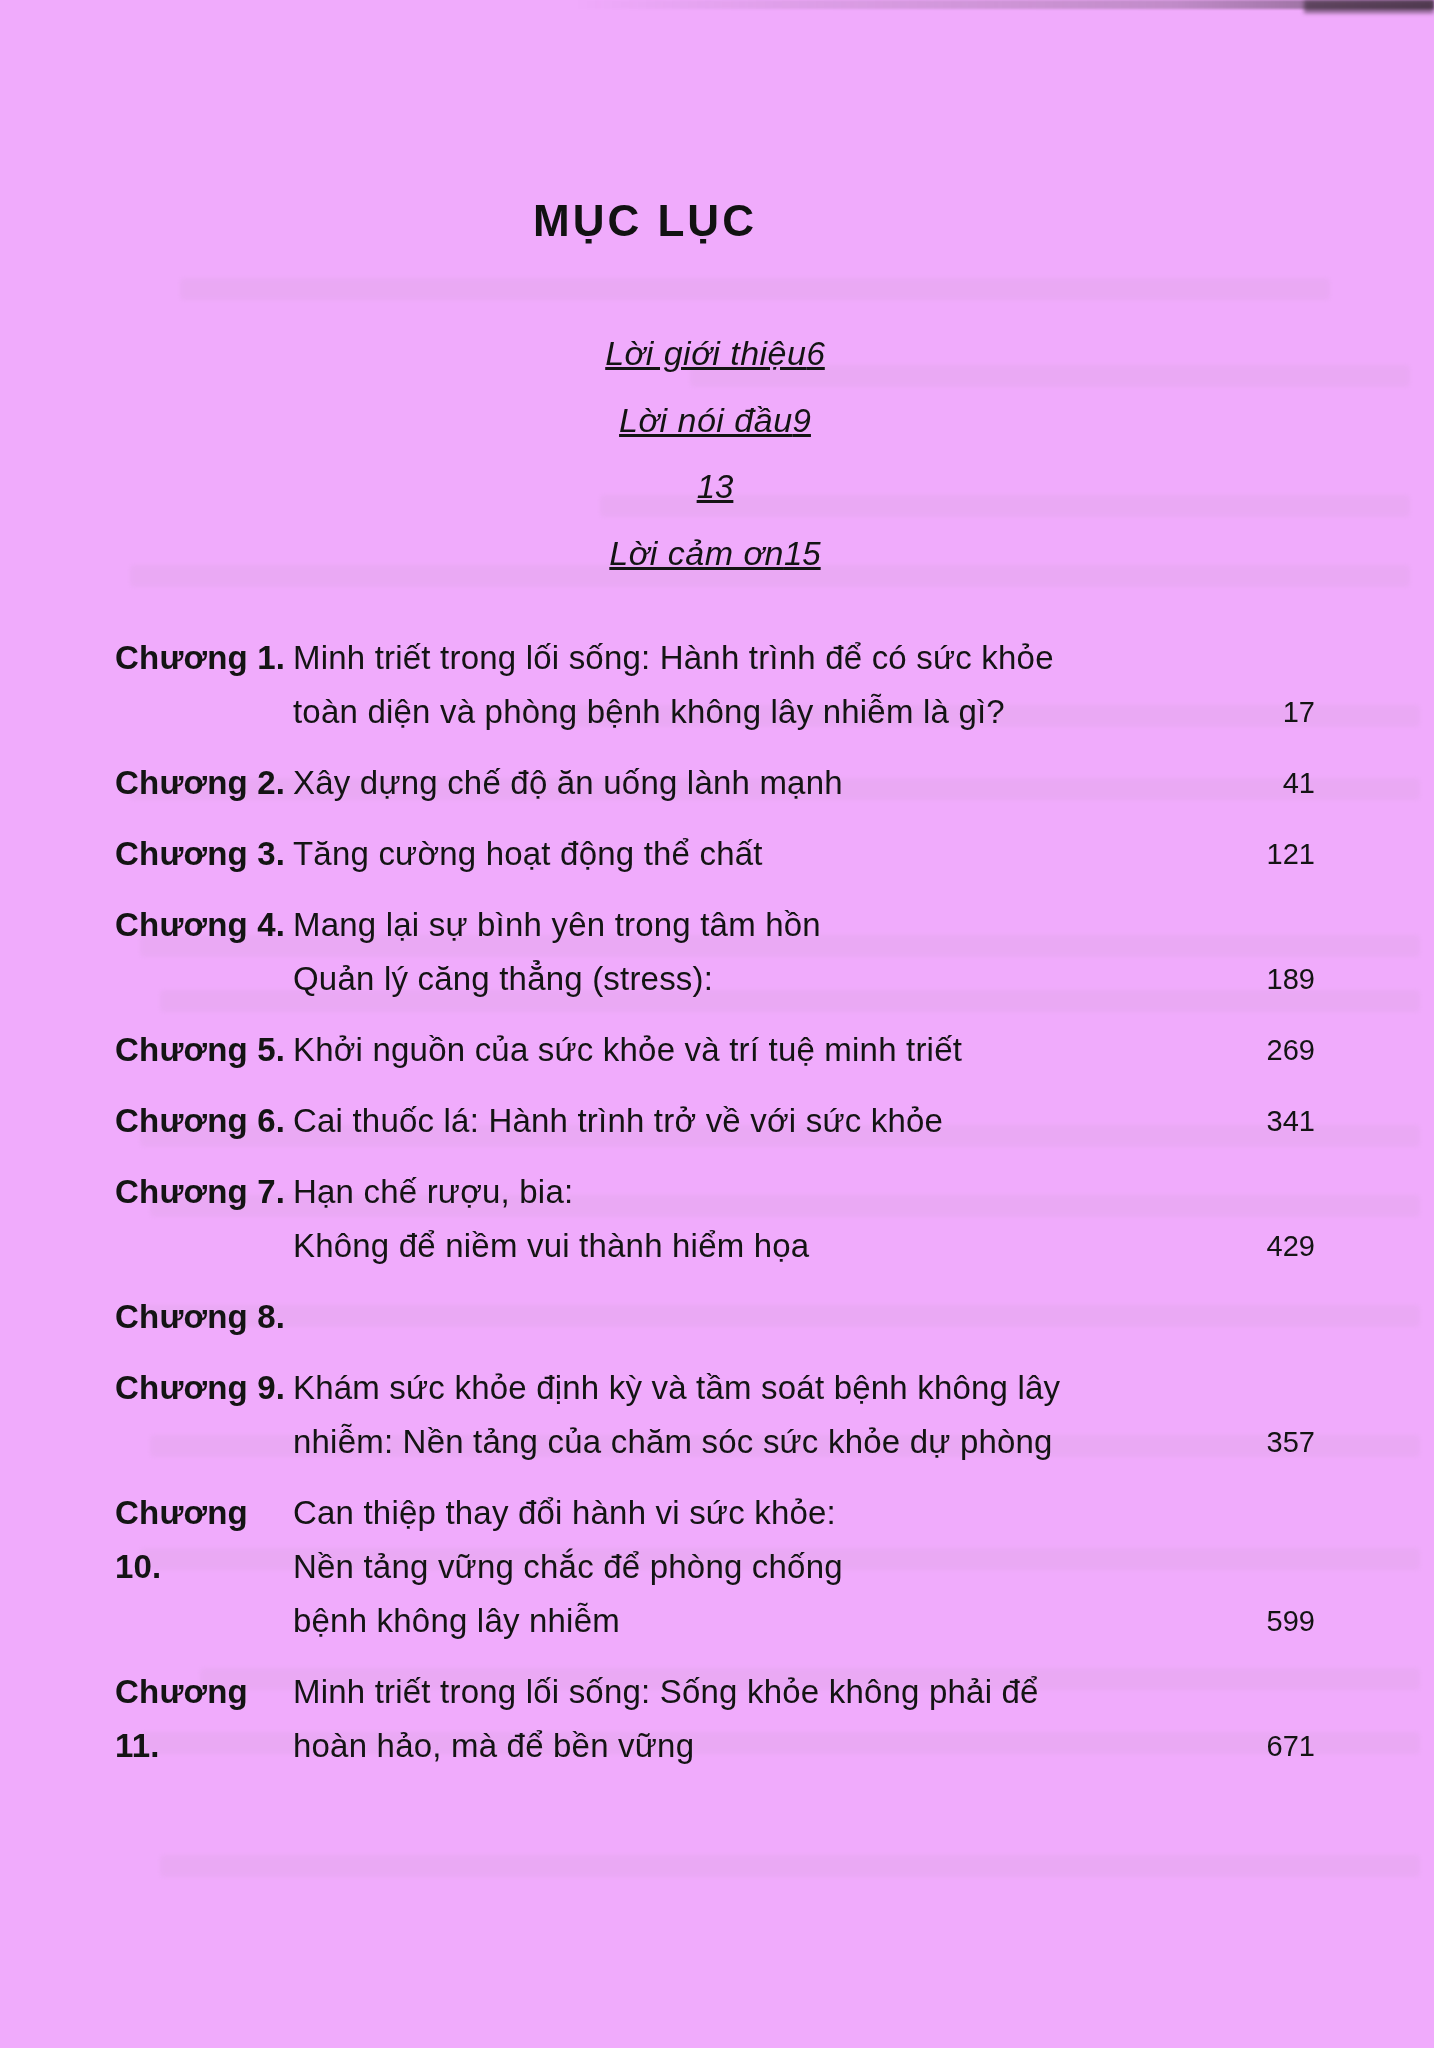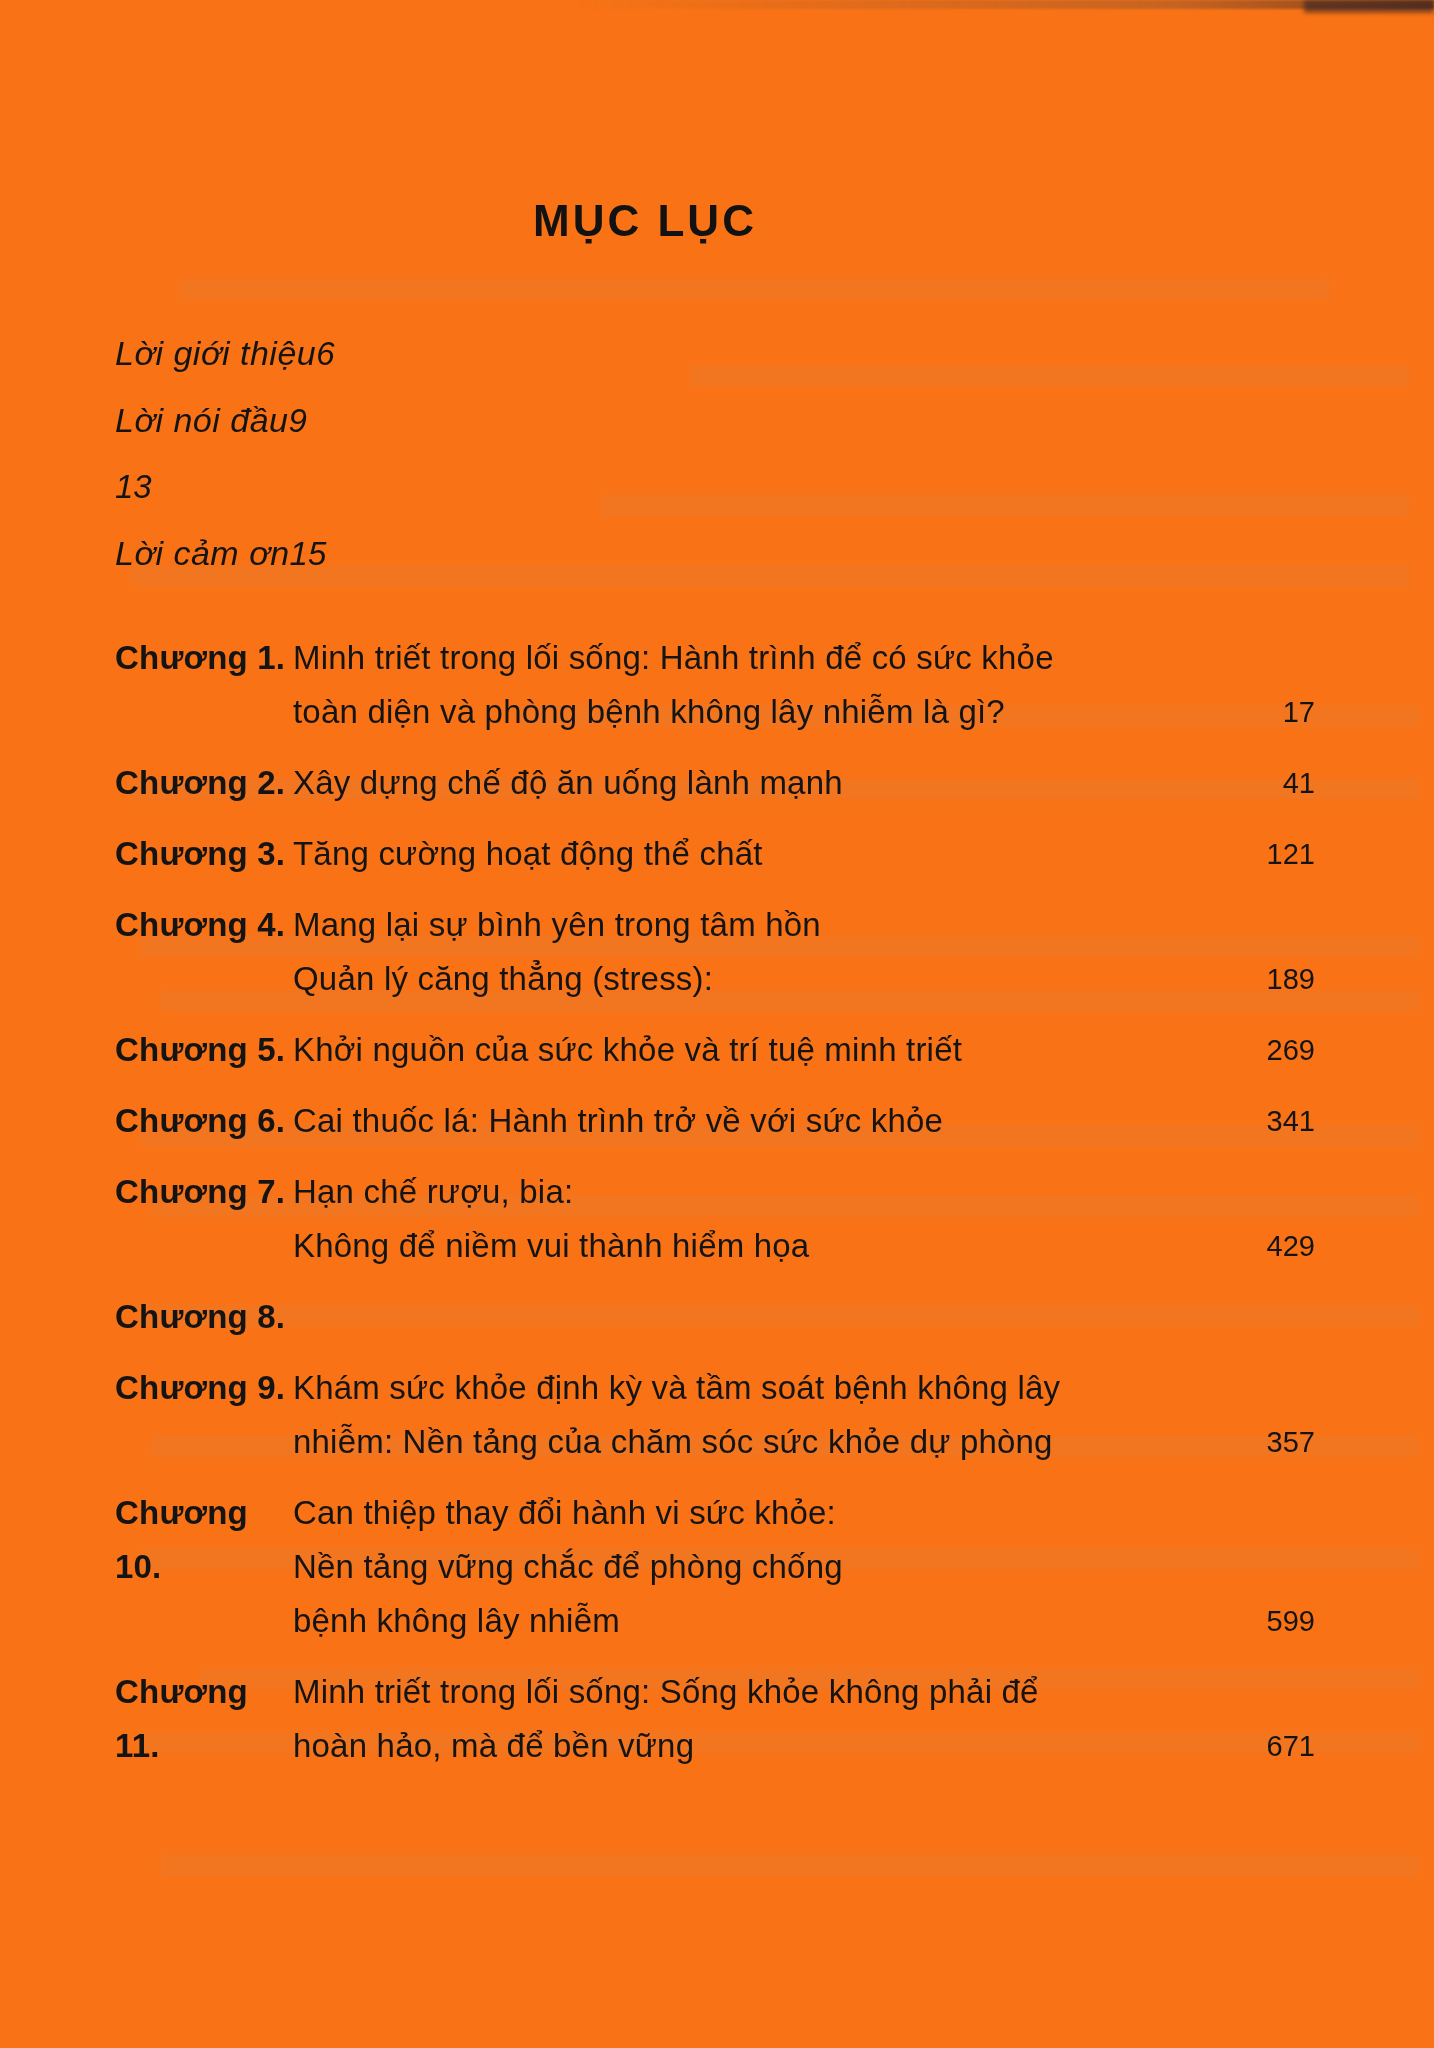--- a/index.html
+++ b/index.html
@@ -1,21 +1,21 @@
 <!DOCTYPE html>
 <html><head>
 <meta charset="utf-8">
 <style>
   html, body { margin: 0; padding: 0; background: #e8e8e8; }
   .page {
     position: relative;
     width: 1434px;
     height: 2048px;
     margin: 0 auto;
-    background: #f97316;
+    background: #f0abfc;
     overflow: hidden;
     font-family: "Liberation Sans", sans-serif;
     color: #141414;
   }
 
   
   .edge-top {
     position: absolute; top: 0; right: 0;
     width: 860px; height: 9px;
     background: linear-gradient(to right, rgba(70,60,65,0), rgba(70,60,65,0.28) 70%, rgba(35,28,32,0.55));
@@ -49,26 +49,27 @@
     text-align: center;
     font-size: 44px;
     font-weight: bold;
     letter-spacing: 3px;
     color: #121212;
   }
 
   .front-matter { margin-top: 86px; }
   .fm-row {
     display: flex;
-    justify-content: flex-start;
+    justify-content: center;
     align-items: baseline;
     font-style: italic;
     font-size: 34px;
     line-height: 42px;
     margin-bottom: 24px;
+    text-decoration: underline;
   }
   .fm-label { letter-spacing: 0.5px; }
   .fm-page { font-size: 33px; }
 
   .chapters { margin-top: 56px; }
   .ch-row {
     display: flex;
     align-items: flex-start;
     margin-bottom: 17px;
   }

